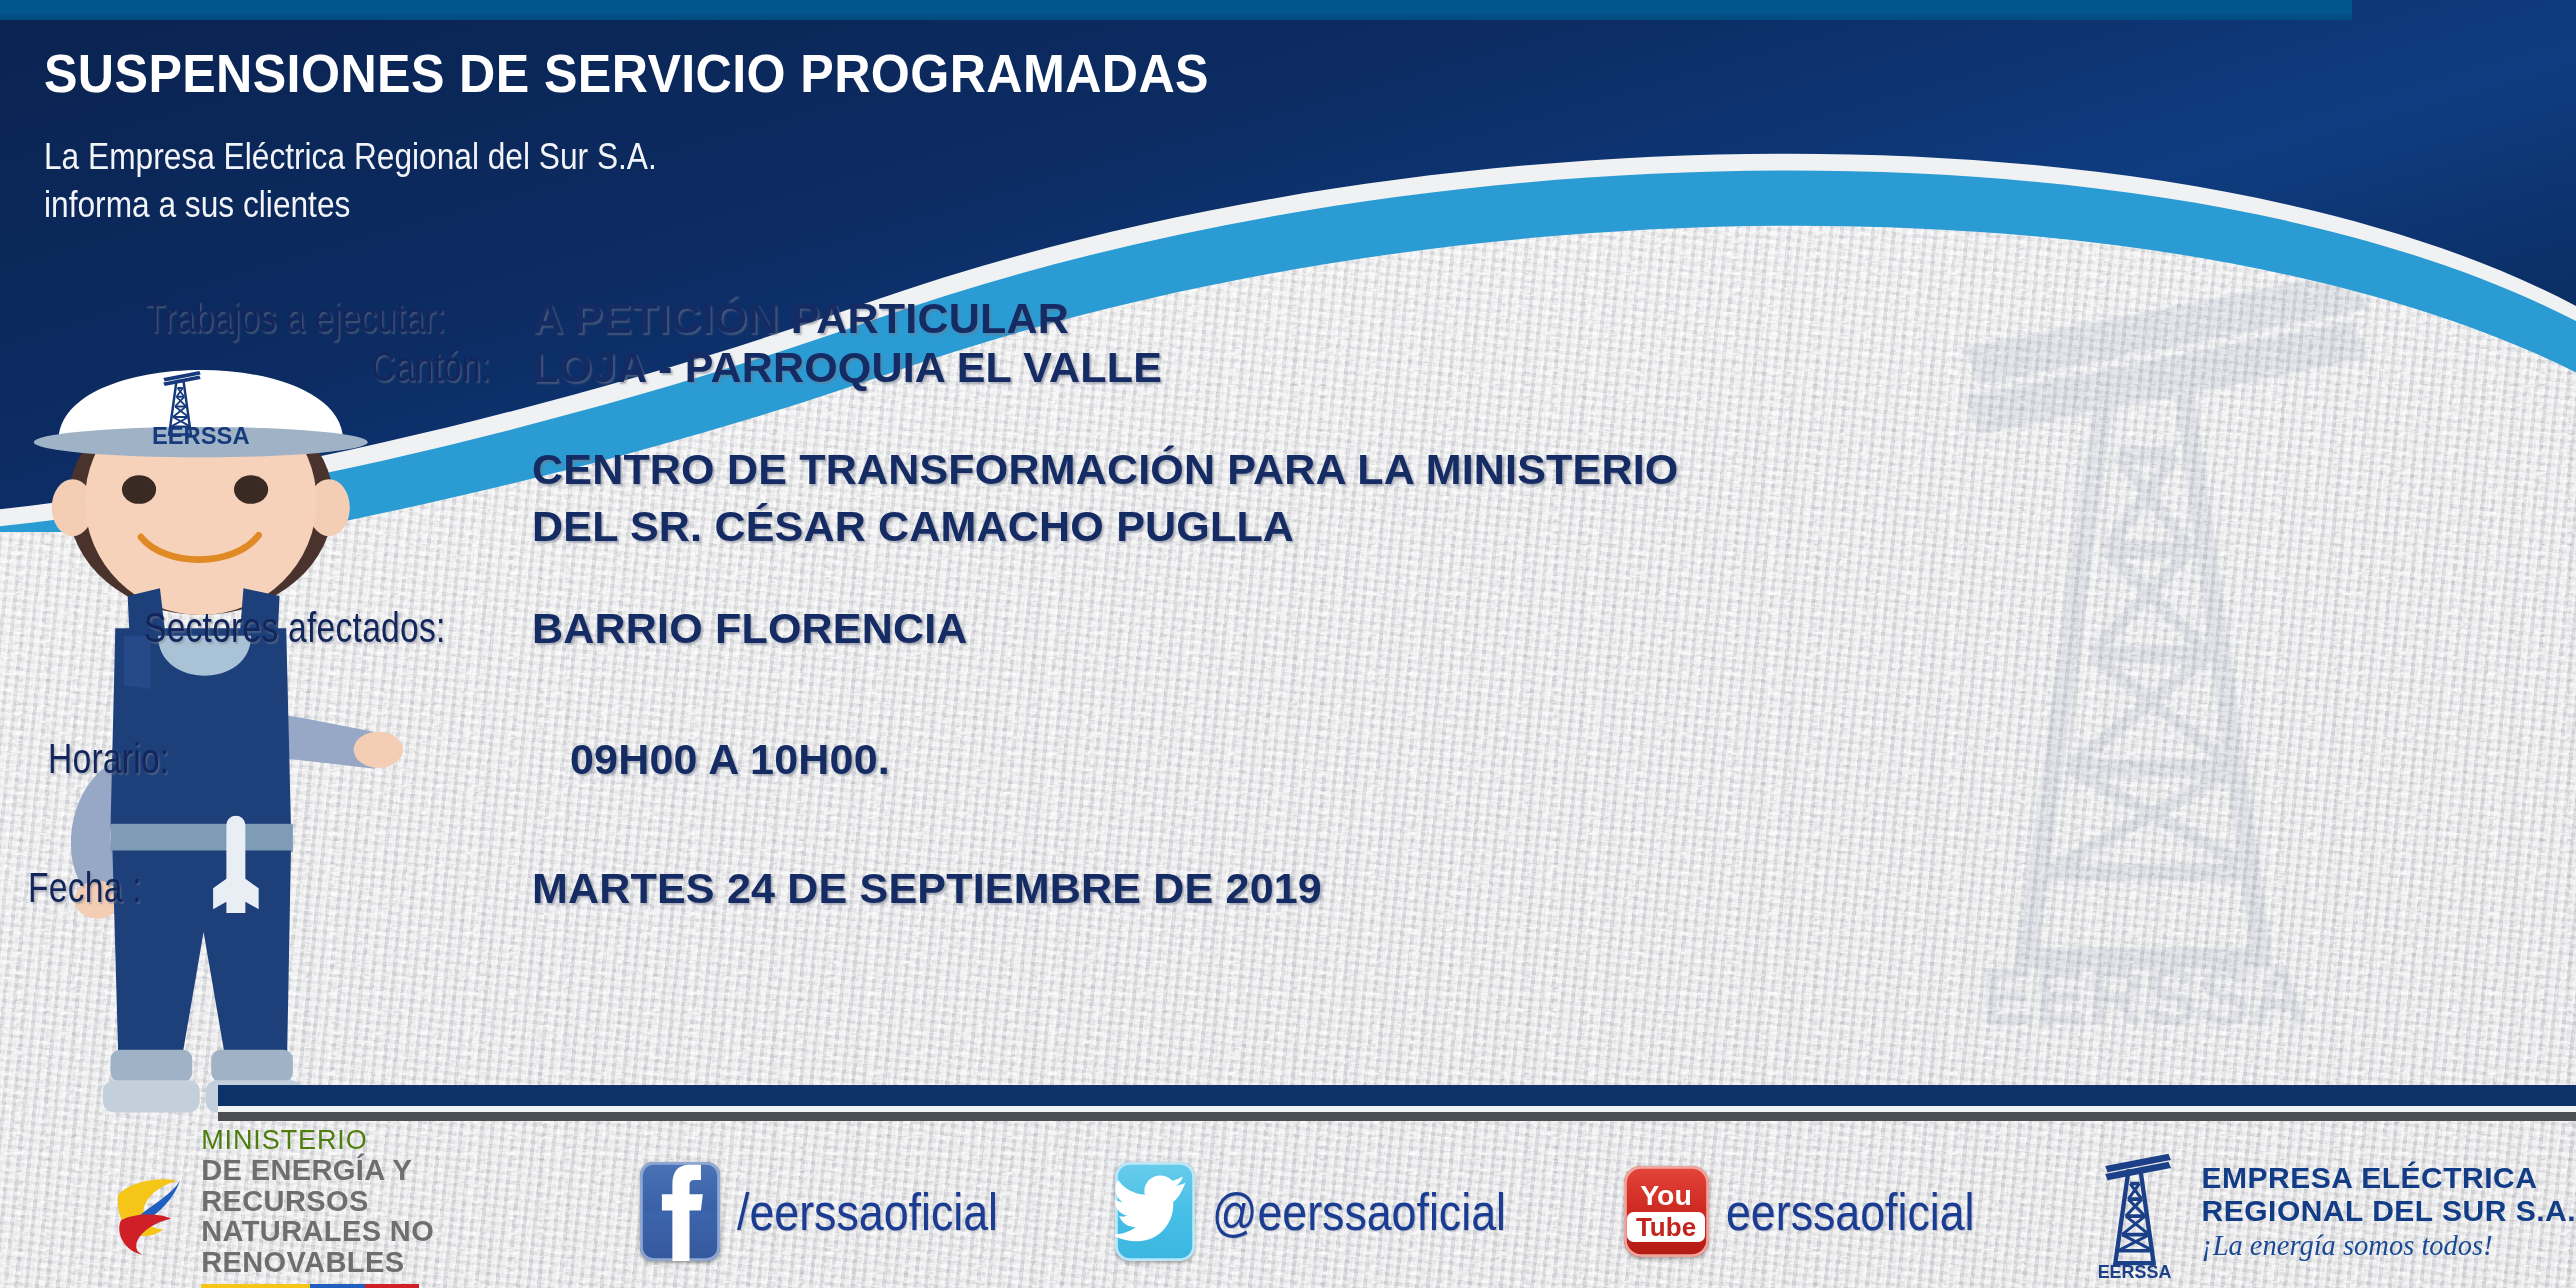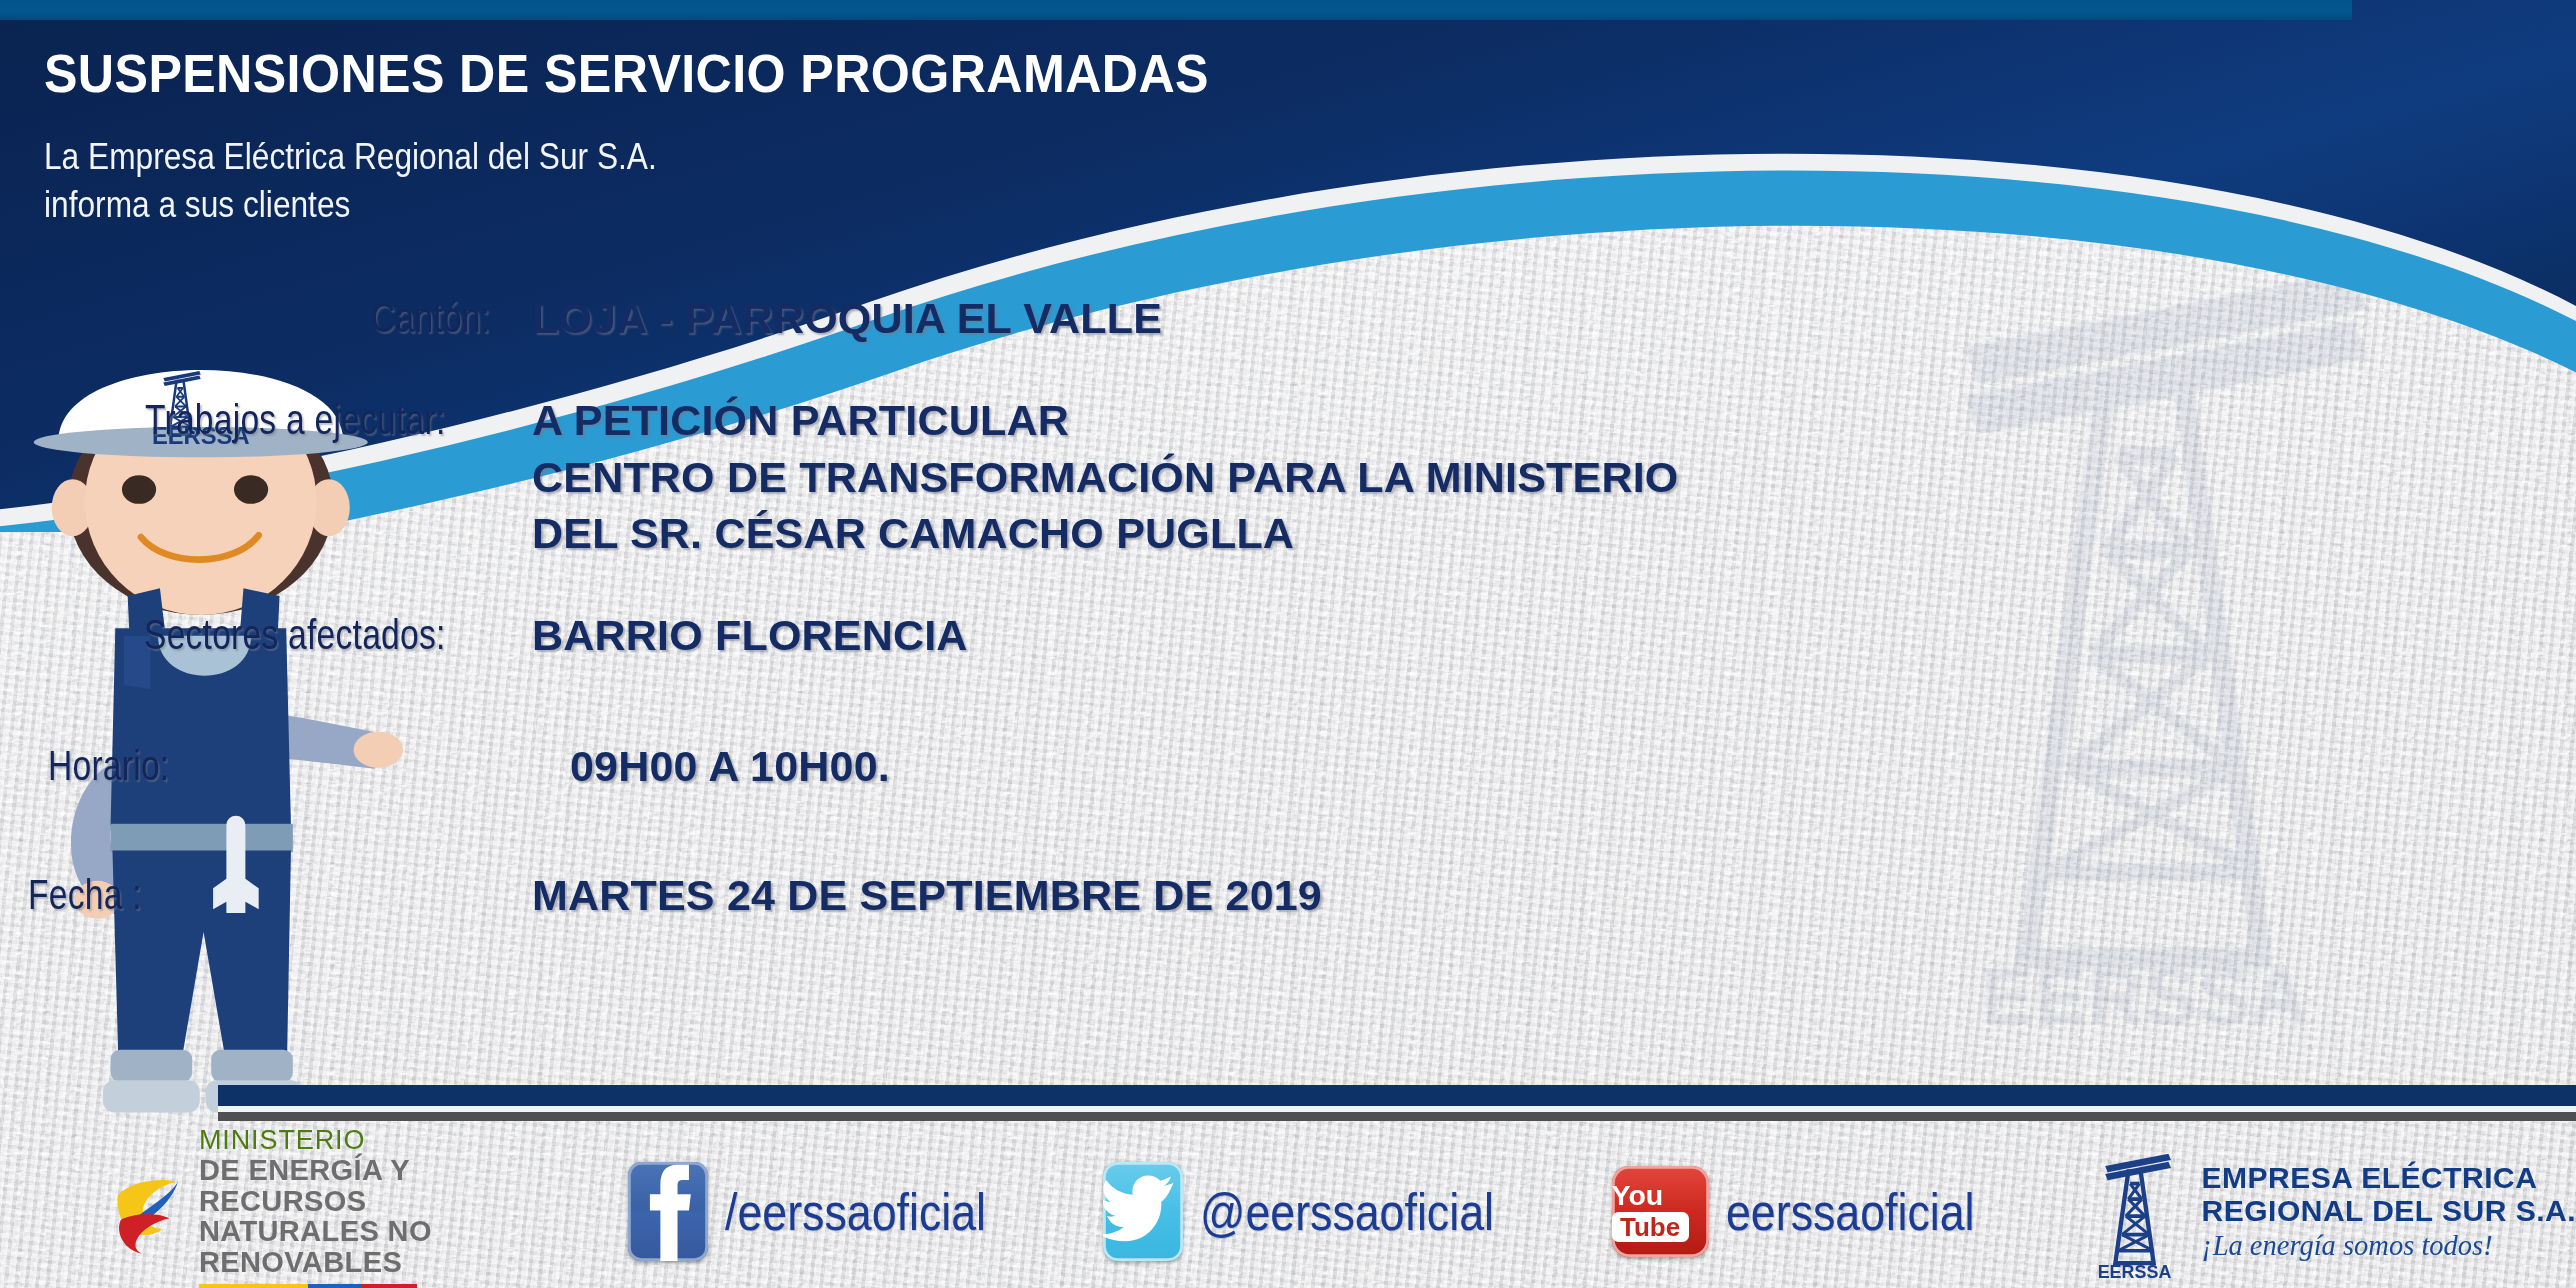--- a/index.html
+++ b/index.html
@@ -64,24 +64,24 @@
   .social{position:absolute;left:0;top:1134px;width:2576px;height:155px;display:flex;align-items:center;}
   .sbtn{display:flex;align-items:center;}
   .fb-ico{width:80px;height:99px;border-radius:13.3px;
      background:linear-gradient(180deg,#4a73b8 0%,#3a61a6 48%,#3c65ad 52%,#36589c 100%);
      box-shadow:inset 0 0 0 2.8px #8fa8d2, 0 1.9px 3.8px rgba(0,0,0,.35);
      position:relative;}
   .tw-ico{width:80px;height:99px;border-radius:15px;
      background:linear-gradient(180deg,#69cdec 0%,#47bfe6 50%,#3ab6e0 100%);
      box-shadow:inset 0 0 0 2.8px #bde6f6, 0 1.9px 3.8px rgba(0,0,0,.3);
      position:relative;}
-  .yt-ico{width:97px;height:91px;border-radius:17px;
+  .yt-ico{width:85px;height:91px;border-radius:17px;
      background:linear-gradient(180deg,#e4463c 0%,#cf2b22 45%,#b21a12 100%);
      box-shadow:inset 0 0 0 2.8px #f0a49e, 0 1.9px 3.8px rgba(0,0,0,.3);
-     display:flex;flex-direction:column;align-items:flex-start;justify-content:center;gap:2.8px;}
+     display:flex;flex-direction:column;align-items:center;justify-content:center;gap:2.8px;}
   .yt-you{color:#fff;font-weight:bold;font-size:28.5px;line-height:1;font-family:"Liberation Sans",sans-serif;}
   .yt-tube{background:#fff;color:#c2251c;font-weight:bold;font-size:26px;line-height:1;
      padding:1.9px 8.5px;border-radius:6.6px;font-family:"Liberation Sans",sans-serif;}
   .handle{color:#1b3c93;font-size:52px;font-weight:400;margin-left:17px;
      transform:scaleX(.86);transform-origin:left center;white-space:nowrap;
      text-shadow:0.9px 0.9px 0.9px rgba(130,135,150,.45);}
   
   .min-txt{margin-left:7.6px;}
   .min-l1{color:#4d7c0f;font-size:27px;letter-spacing:0.9px;line-height:1.06;}
   .min-l2{color:#6e6e6e;font-size:29px;font-weight:bold;letter-spacing:0.4px;line-height:1.06;}
@@ -189,32 +189,32 @@
     <path d="M232 500 C232 486 252 486 252 500 L252 556 L266 566 L266 588 L252 580 L252 592 L232 592 L232 580 L218 588 L218 566 L232 556 Z" fill="#e8eef3"></path>
 
     <rect x="110" y="736" width="86" height="34" rx="10" fill="#9fb2c6"></rect>
     <rect x="102" y="768" width="102" height="34" rx="12" fill="#c3d0dc"></rect>
     <rect x="216" y="736" width="86" height="34" rx="10" fill="#9fb2c6"></rect>
     <rect x="210" y="768" width="102" height="34" rx="12" fill="#c3d0dc"></rect>
   </svg>
 
   <div class="rows">
 
+    <div class="row">
+      <div class="lblbox">
+          <span class="lbl">Trabajos a ejecutar:</span>
+        </div>
+      <div class="valbox"><span class="val">A PETICIÓN PARTICULAR</span></div>
+    </div>
+
     <div class="row" style="margin-bottom:53px;">
       <div class="lblbox">
           <span class="lbl">Cantón:</span>
         </div>
       <div class="valbox"><span class="val">LOJA - PARROQUIA EL VALLE</span></div>
-    </div>
-
-    <div class="row">
-      <div class="lblbox">
-          <span class="lbl">Trabajos a ejecutar:</span>
-        </div>
-      <div class="valbox"><span class="val">A PETICIÓN PARTICULAR</span></div>
     </div>
 
     <div class="row" style="margin-top:7.6px;">
       <div class="lblbox">
           <span class="lbl"></span>
         </div>
       <div class="valbox"><span class="val">CENTRO DE TRANSFORMACIÓN PARA LA MINISTERIO</span></div>
     </div>
 
     <div class="row" style="margin-top:7.6px;margin-bottom:53px;">

